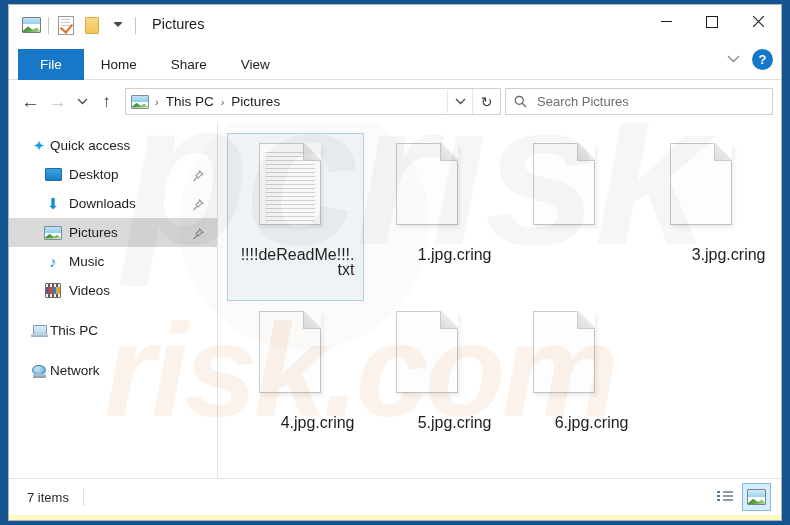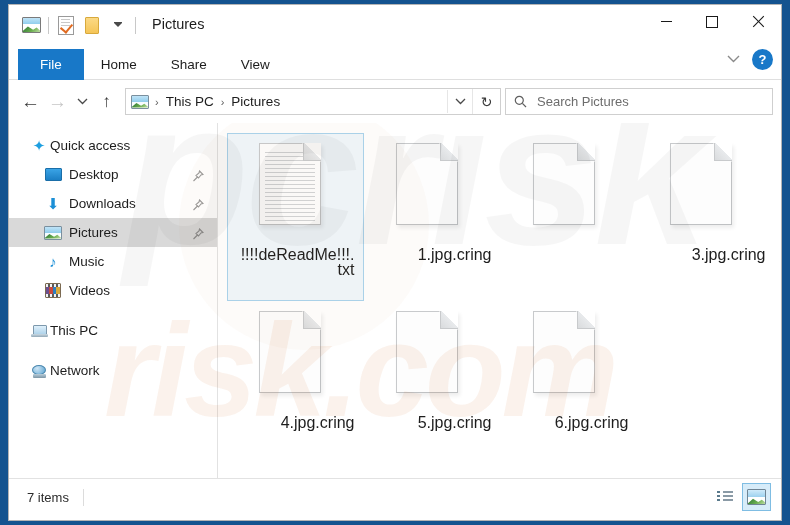--- a/index.html
+++ b/index.html
@@ -10,21 +10,21 @@
     -webkit-font-smoothing:antialiased;
   }
   .desktop{
     position:relative;width:790px;height:525px;
     background:#14538f;
   }
   
   .window{
     position:absolute;left:9px;top:5px;
     width:772px;height:515px;
-    background:#ffffff;
+    background:#fef9c3;
     box-shadow:0 0 0 1px #b4b4b4;
     overflow:hidden;
   }
   
   .watermark{
     position:absolute;left:0;top:0;width:772px;height:515px;
     pointer-events:none;z-index:40;overflow:hidden;
   }
   .wm-big{
     position:absolute;

